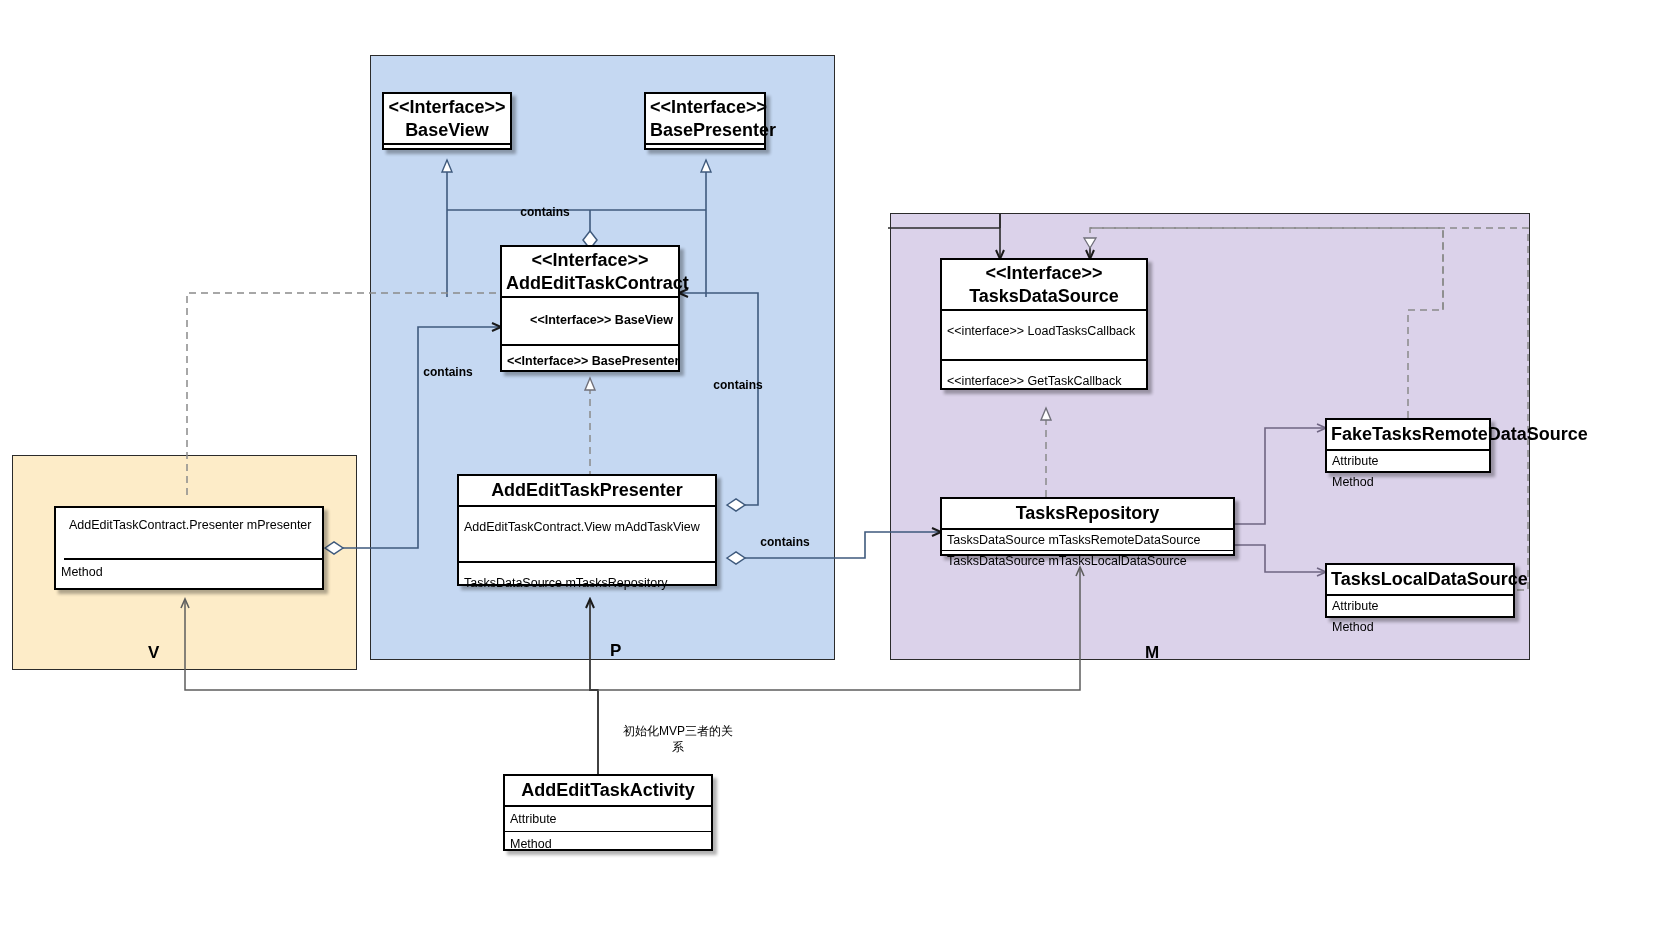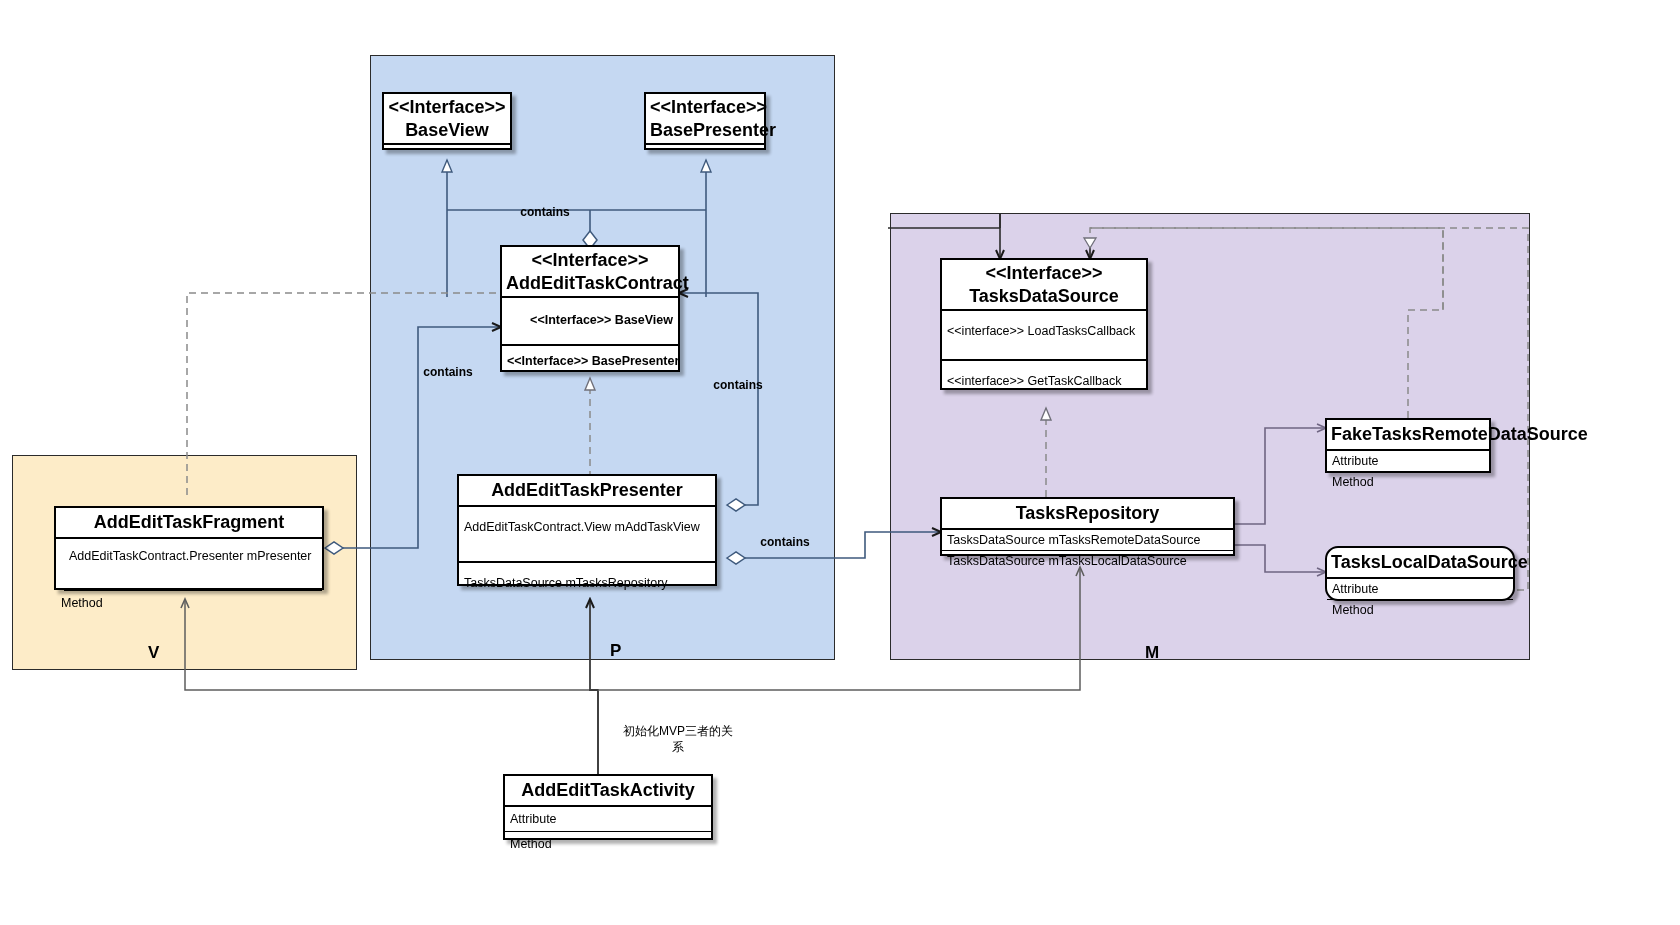--- a/index.html
+++ b/index.html
@@ -176,36 +176,33 @@
   <div class="uml" style="left:500px; top:245px; width:180px; height:127px;">
     <div class="hdr two">
       <span class="stereo">&lt;&lt;Interface&gt;&gt;</span><br>
       <span>AddEditTaskContract</span>
     </div>
     <div class="row thick center" style="padding-top:14px; padding-bottom:16px;">&lt;&lt;Interface&gt;&gt; BaseView</div>
     <div class="row center" style="padding-top:7px;">&lt;&lt;Interface&gt;&gt; BasePresenter</div>
   </div>
 
   <div class="uml" style="left:54px; top:506px; width:270px; height:84px;">
-    <div class="hdr">
-      <span>AddEditTaskFragment</span>
-    </div>
     <div class="row thick" style="padding-top:9px; padding-bottom:25px;margin-left:8px;">AddEditTaskContract.Presenter  mPresenter</div>
     <div class="row">Method</div>
   </div>
 
   <div class="uml" style="left:457px; top:474px; width:260px; height:112px;">
     <div class="hdr">
       <span>AddEditTaskPresenter</span>
     </div>
     <div class="row thick" style="padding-top:12px; padding-bottom:26px;">AddEditTaskContract.View mAddTaskView</div>
     <div class="row" style="padding-top:12px;">TasksDataSource mTasksRepository</div>
   </div>
 
-  <div class="uml" style="left:503px; top:774px; width:210px; height:66px;">
+  <div class="uml" style="left:503px; top:774px; width:210px; height:77px;">
     <div class="hdr">
       <span>AddEditTaskActivity</span>
     </div>
     <div class="row">Attribute</div>
     <div class="row">Method</div>
   </div>
 
   <div class="uml" style="left:940px; top:258px; width:208px; height:132px;">
     <div class="hdr two">
       <span class="stereo">&lt;&lt;Interface&gt;&gt;</span><br>
@@ -224,21 +221,21 @@
   </div>
 
   <div class="uml" style="left:1325px; top:418px; width:166px; height:55px;">
     <div class="hdr">
       <span>FakeTasksRemoteDataSource</span>
     </div>
     <div class="row" style="padding:2px 5px;">Attribute</div>
     <div class="row" style="padding:2px 5px;">Method</div>
   </div>
 
-  <div class="uml" style="left:1325px; top:546px; width:190px; height:55px;border-radius:13px;">
+  <div class="uml" style="left:1325px; top:563px; width:190px; height:55px;">
     <div class="hdr">
       <span>TasksLocalDataSource</span>
     </div>
     <div class="row" style="padding:2px 5px;">Attribute</div>
     <div class="row" style="padding:2px 5px;">Method</div>
   </div>
 
 </div>
 
 </body></html>

